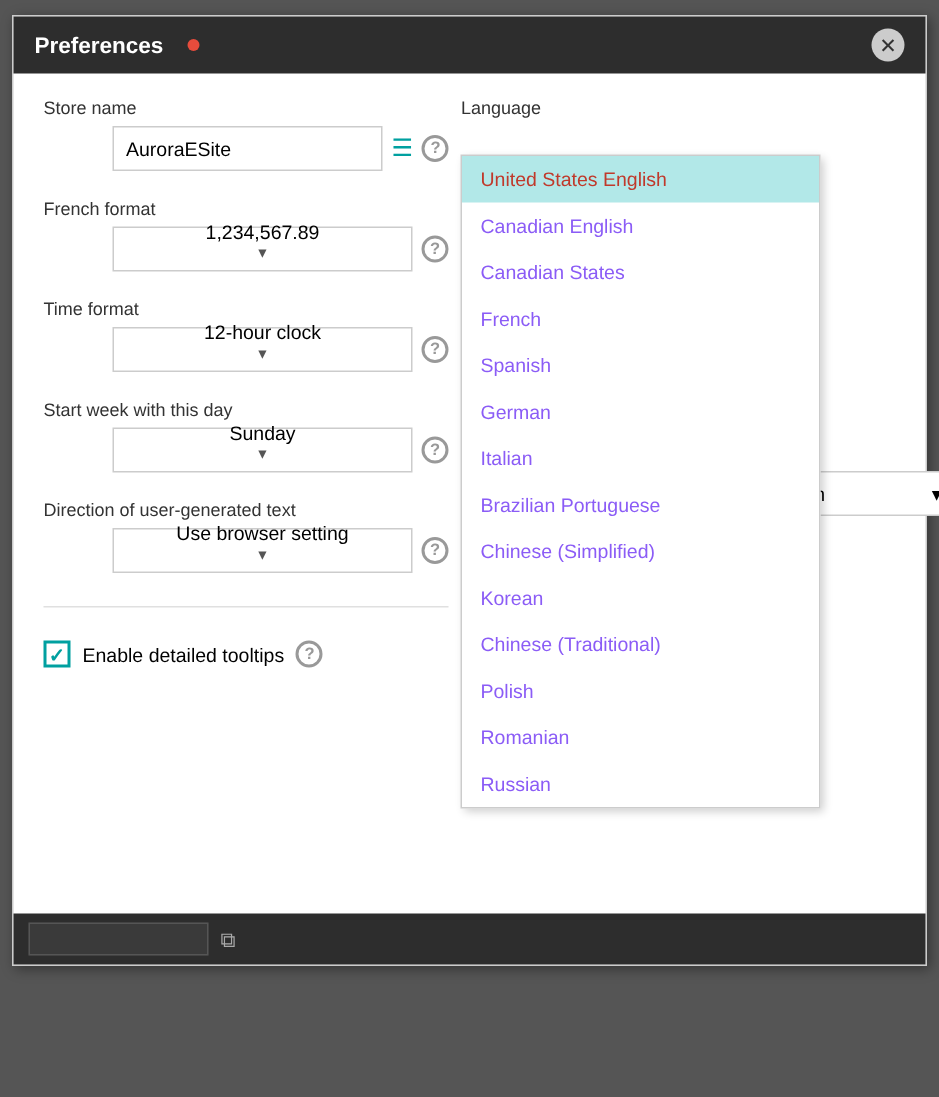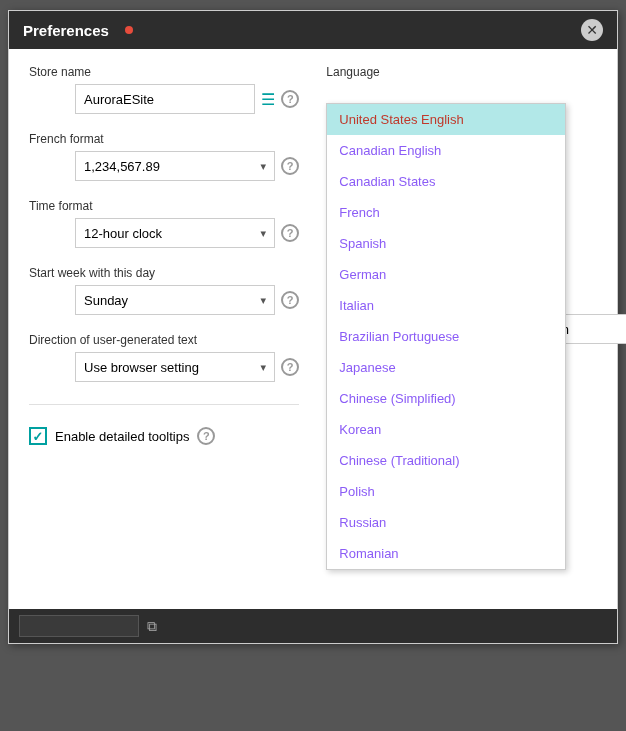--- a/index.html
+++ b/index.html
@@ -65,21 +65,21 @@
       display: flex;
       align-items: center;
       justify-content: center;
       font-size: 14px;
       color: #333;
     }
     .modal-body {
       display: flex;
       flex-direction: row;
       padding: 16px 20px;
-      gap: 27px;
+      gap: 8px;
       position: relative;
       min-height: 560px;
     }
     .left-col {
       flex: 1;
       display: flex;
       flex-direction: column;
       gap: 18px;
     }
     .right-col {
@@ -114,23 +114,24 @@
       outline: none;
     }
     .select-box {
       border: 1px solid #ccc;
       padding: 5px 8px;
       font-size: 13px;
       width: 200px;
       height: 30px;
       display: flex;
       align-items: center;
-      justify-content: space-between;
-      cursor: pointer;
-      background: #fff;
+      justify-content: flex-end;
+      cursor: pointer;
+      background: #fff;
+      flex-direction: column;
     }
     .select-box .chevron {
       color: #555;
       font-size: 11px;
     }
     .help-icon {
       width: 18px;
       height: 18px;
       border-radius: 50%;
       border: 2px solid #999;
@@ -334,27 +335,26 @@
 
         <div class="lang-dropdown">
         <div class="lang-option selected">United States English</div>
             <div class="lang-option">Canadian English</div>
             <div class="lang-option">Canadian States</div>
             <div class="lang-option">French</div>
             <div class="lang-option">Spanish</div>
             <div class="lang-option">German</div>
             <div class="lang-option">Italian</div>
             <div class="lang-option">Brazilian Portuguese</div>
-            <div class="lang-option">Japanese</div>
             <div class="lang-option">Chinese (Simplified)</div>
             <div class="lang-option">Korean</div>
             <div class="lang-option">Chinese (Traditional)</div>
             <div class="lang-option">Polish</div>
+            <div class="lang-option">Romanian</div>
             <div class="lang-option">Russian</div>
-            <div class="lang-option">Romanian</div>
           </div>
 
         <div class="right-accent"></div>
       </div>
     </div>
 
     <div class="modal-footer">
       <input class="footer-input" type="text" style="">
       <span class="footer-icon">⧉</span>
     </div>

